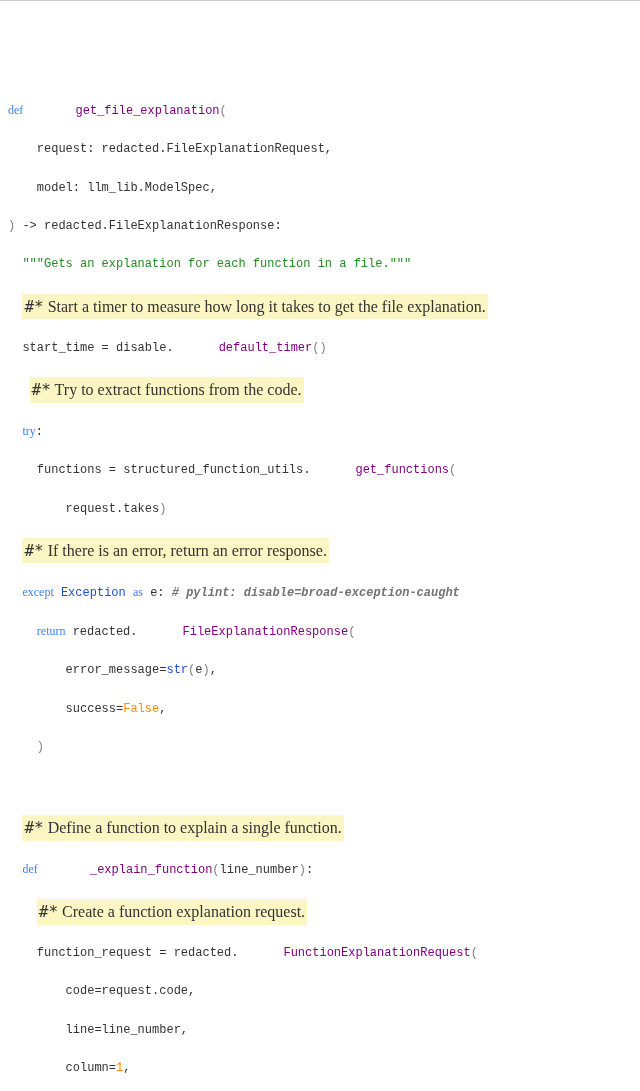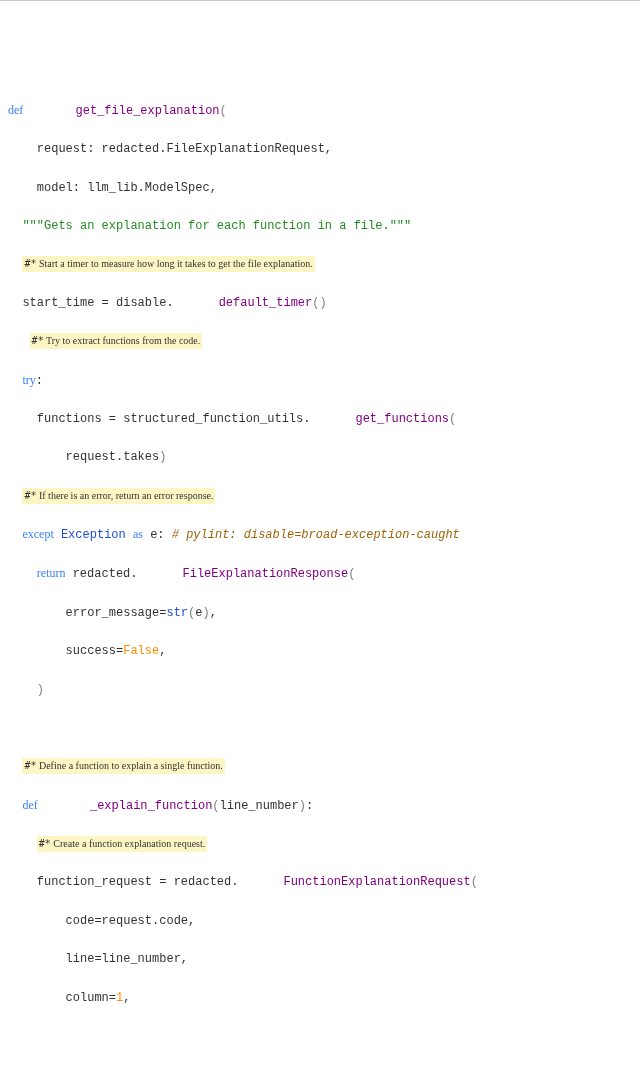--- a/index.html
+++ b/index.html
@@ -12,42 +12,43 @@
     padding: 4px 8px;
     white-space: pre;
     border-top: 1px solid #ccc;
   }
   .kw { color: #3b82f6; font-family: Liberation Serif, serif; }        
   .fn { color: #800080; margin-left: 45px; }        
   .paren { color: #808080; }     
   .num { color: #ff8c00; }       
   .bool { color: #ff8c00; }      
   .str { color: #228b22; }       
-  .comment { color: #a16207; font-style: italic; }
+  .comment { color: #737373; font-style: italic; font-weight: bold; }
   .builtin { color: #1d4ed8; }   
   .hl {
     background: #fcf6c5;
     display: inline-block;
     font-family: Georgia, 'Times New Roman', serif;
-    font-size: 10px;
+    font-size: 16px;
     padding: 0 2px;
     white-space: normal;
   }
   .hl .hash { font-family: Menlo, Monaco, monospace; color: #333; }
   .line { display: block; }
 </style>
 </head>
 <body>
 
 
 
 <div>
 <span class="line"><span class="kw">def</span> <span class="fn">get_file_explanation</span><span class="paren">(</span></span>
 <span class="line">    request: redacted.FileExplanationRequest,</span>
 <span class="line">    model: llm_lib.ModelSpec,</span>
+<span class="line"><span class="paren">)</span><span> -&gt; redacted.FileExplanationResponse:</span></span>
 <span class="line"><span class="str">  """Gets an explanation for each function in a file."""</span></span>
 <span class="line">  <span class="hl"><span class="hash">#*</span><span> Start a timer to measure how long it takes to get the file explanation.</span></span></span>
 <span class="line"><span>  start_time = disable.</span><span class="fn">default_timer</span><span class="paren">()</span></span>
 <span class="line">   <span class="hl"><span class="hash">#*</span><span> Try to extract functions from the code.</span></span></span>
 <span class="line">  <span class="kw">try</span>:</span>
 <span class="line"><span>    functions = structured_function_utils.</span><span class="fn">get_functions</span><span class="paren">(</span></span>
 <span class="line"><span>        request.takes</span><span class="paren">)</span></span>
 <span class="line">  <span class="hl"><span class="hash">#*</span><span> If there is an error, return an error response.</span></span></span>
 <span class="line">  <span class="kw">except</span> <span class="builtin">Exception</span> <span class="kw">as</span><span> e: </span><span class="comment"># pylint: disable=broad-exception-caught</span></span>
 <span class="line">    <span class="kw">return</span><span> redacted.</span><span class="fn">FileExplanationResponse</span><span class="paren">(</span></span>

